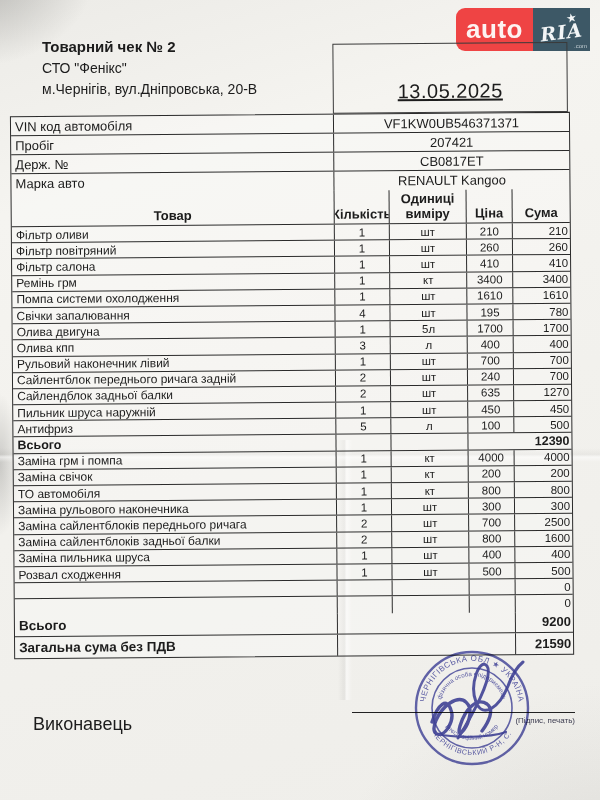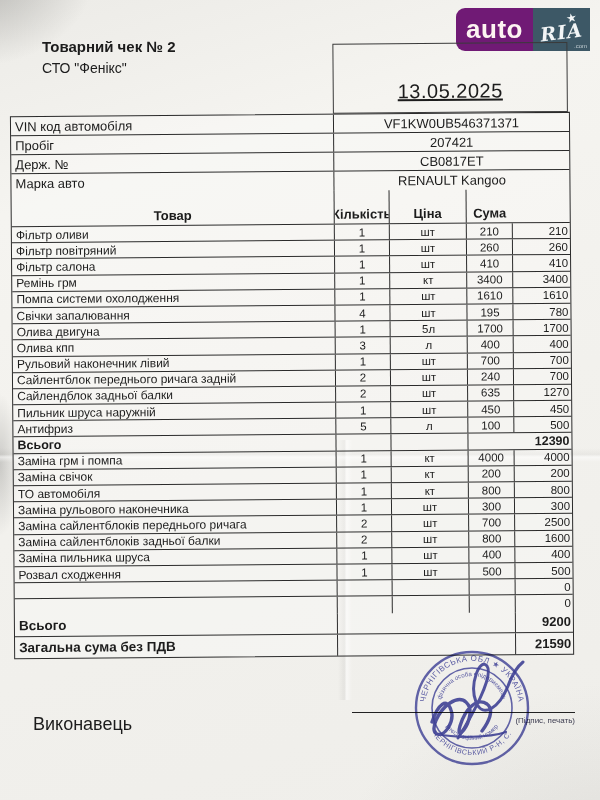--- a/index.html
+++ b/index.html
@@ -22,21 +22,21 @@
     background:linear-gradient(180deg, rgba(0,0,0,0) 0%, rgba(0,0,0,.04) 45%, rgba(255,255,255,.5) 65%, rgba(0,0,0,0) 100%);
     pointer-events:none;
   }
   
   .shop-block { position:absolute; left:42px; top:38px; width:290px; }
   .shop-block .t1 { font-size:15px; font-weight:bold; margin-bottom:5px; }
   .shop-block .t2 { font-size:14px; margin-bottom:5px; }
   
   .logo { position:absolute; left:456px; top:8px; width:134px; height:43px; display:flex; }
   .logo .auto {
-    width:81px; height:43px; background:#701a75; border-radius:9px 0 0 9px;
+    width:81px; height:43px; background:#ef4444; border-radius:9px 0 0 9px;
     color:#fdf3f1; font-size:26px; font-weight:bold; letter-spacing:.5px;
     display:flex; align-items:center; justify-content:center;
   }
   .logo .ria {
     width:60px; height:43px; background:#3d5866; position:relative; color:#f2f5f6;
     display:flex; align-items:center; justify-content:center;
   }
   .logo .ria .word {
     font-family:"DejaVu Serif", serif; font-style:italic; font-weight:bold;
     font-size:19px; letter-spacing:1px; transform:rotate(-7deg) translateY(2px);
@@ -86,20 +86,21 @@
 </style>
 </head>
 <body>
 
 <div class="crease-v"></div>
 <div class="crease-h"></div>
 
 <div class="shop-block">
   <div class="t1">Товарний чек № 2</div>
   <div class="t2">СТО "Фенікс"</div>
+  <div class="t2">м.Чернігів, вул.Дніпровська, 20-В</div>
 </div>
 
 <div class="logo">
   <div class="auto">auto</div>
   <div class="ria">
     <span class="star">★</span>
     <span class="word">RIA</span>
     <span class="com">.com</span>
   </div>
 </div>
@@ -125,20 +126,21 @@
           <div class="cell val">СВ0817ЕТ</div>
         </div>
         <div class="row info-row">
           <div class="cell lab">Марка авто</div>
           <div class="cell val">RENAULT Kangoo</div>
         </div>
       </div>
     <div class="row head-row">
       <div class="cell">Товар</div>
       <div class="cell">Кількість</div>
+      <div class="cell unit-h">Одиниці виміру</div>
       <div class="cell">Ціна</div>
       <div class="cell">Сума</div>
     </div>
     <div id="item-rows">
         <div class="row item-row">
           <div class="cell name">Фільтр оливи</div>
           <div class="cell qty">1</div>
           <div class="cell unit">шт</div>
           <div class="cell price">210</div>
           <div class="cell sum">210</div>

